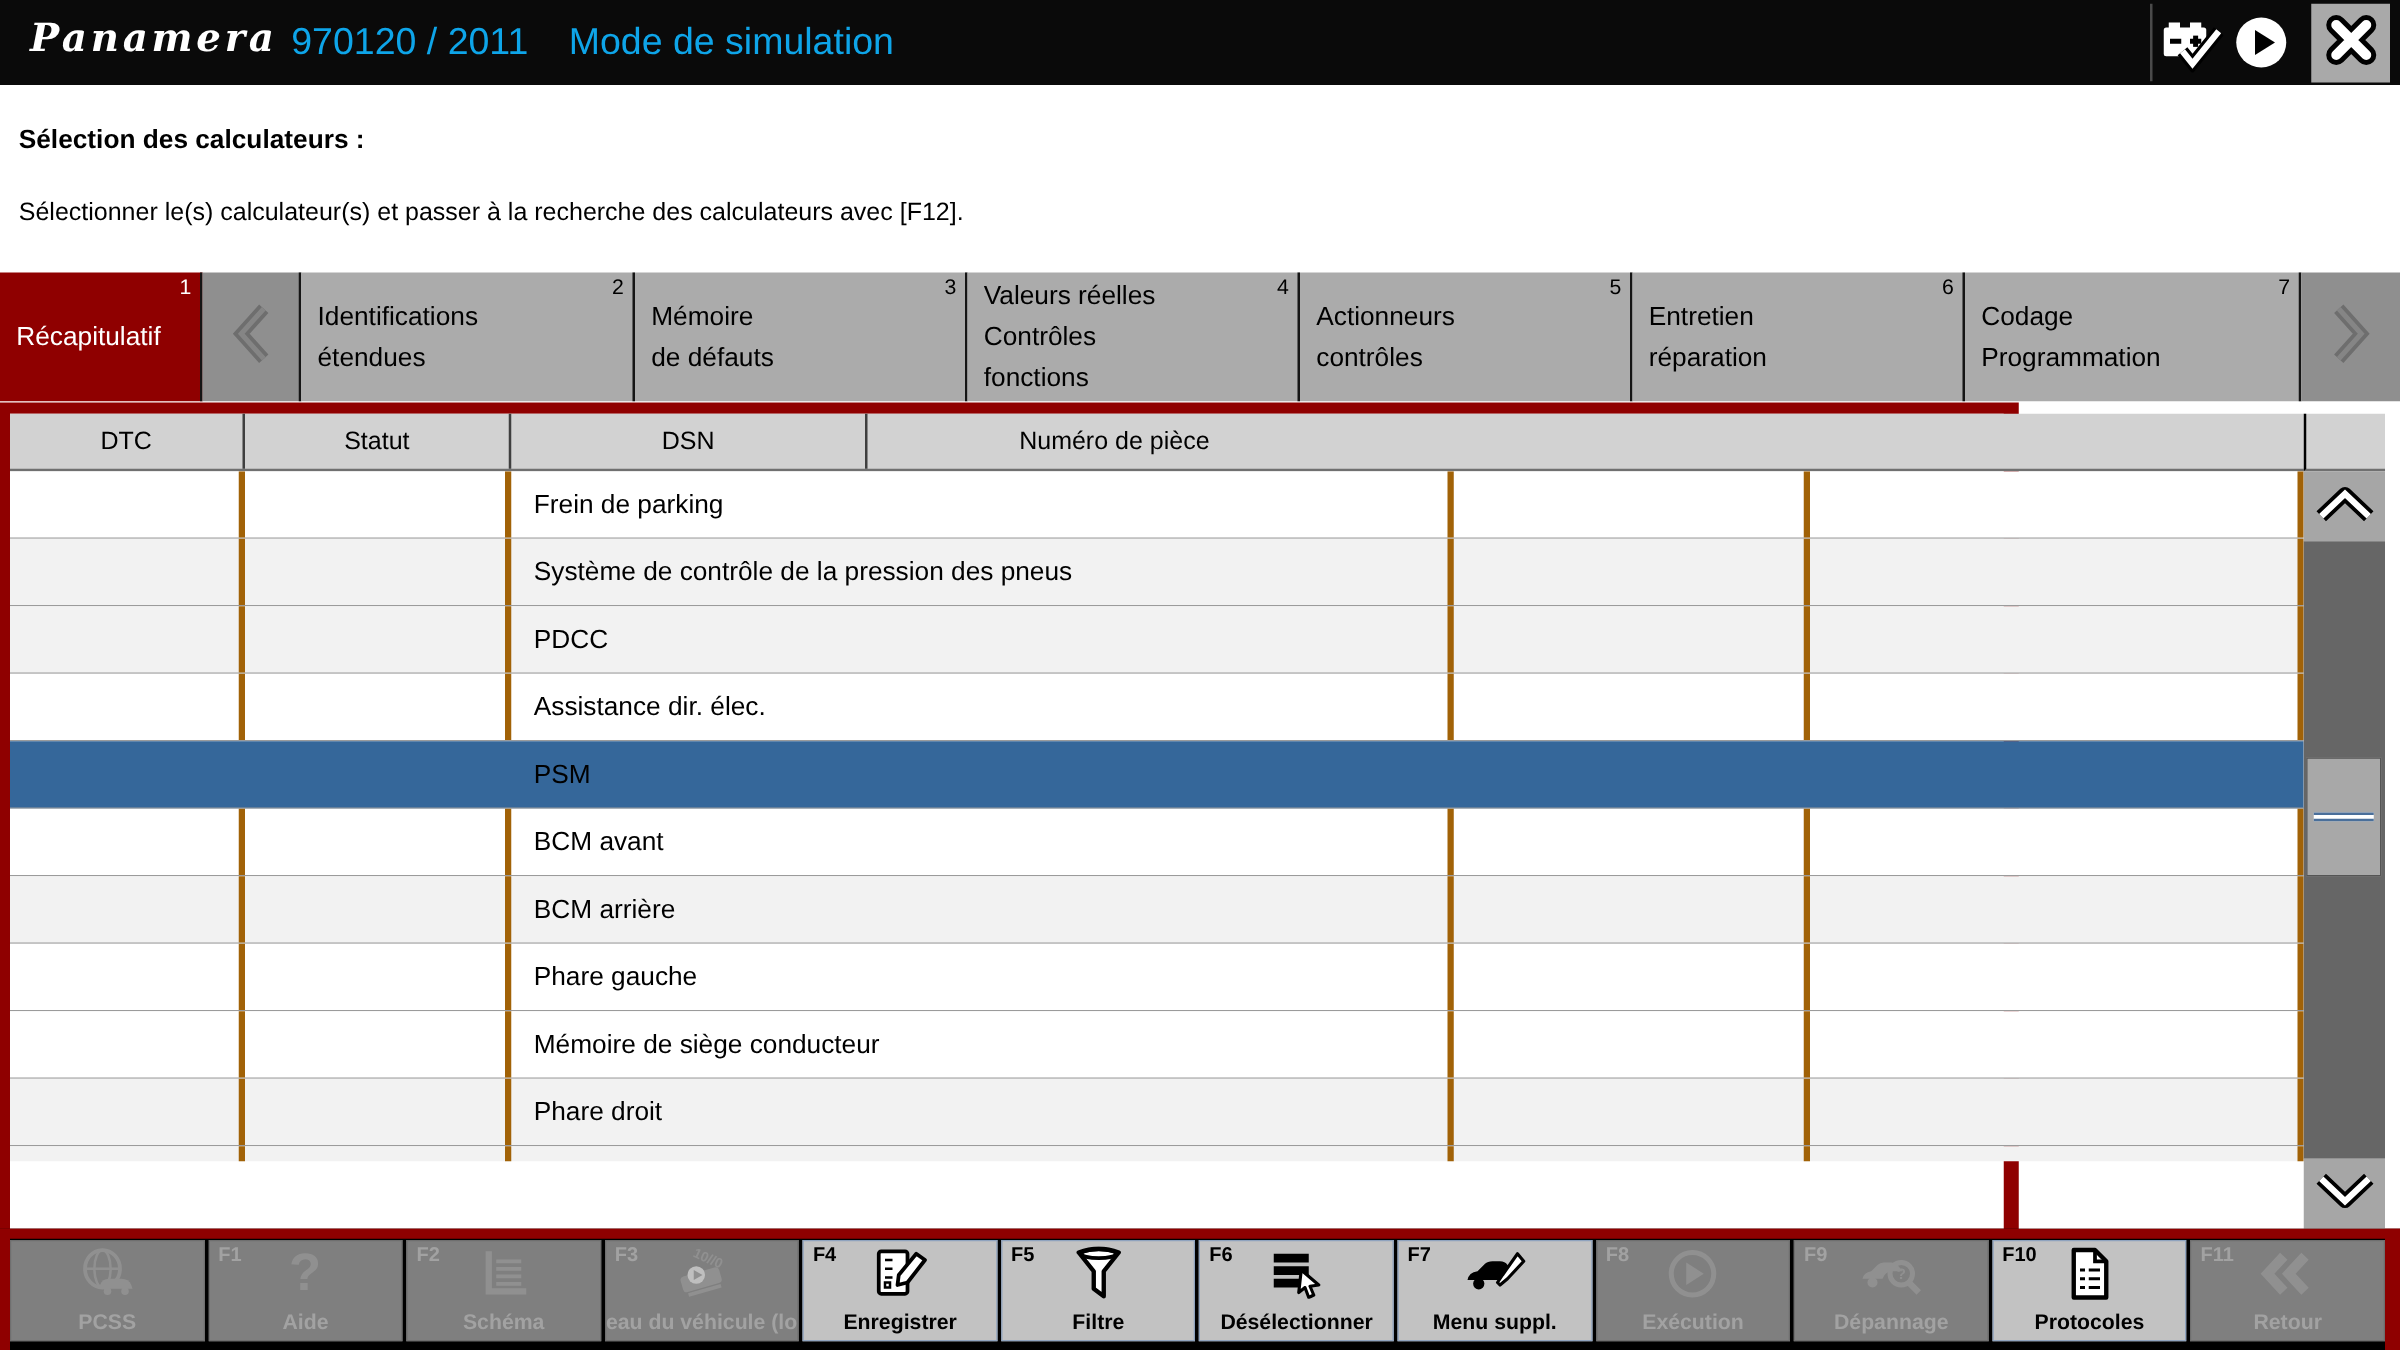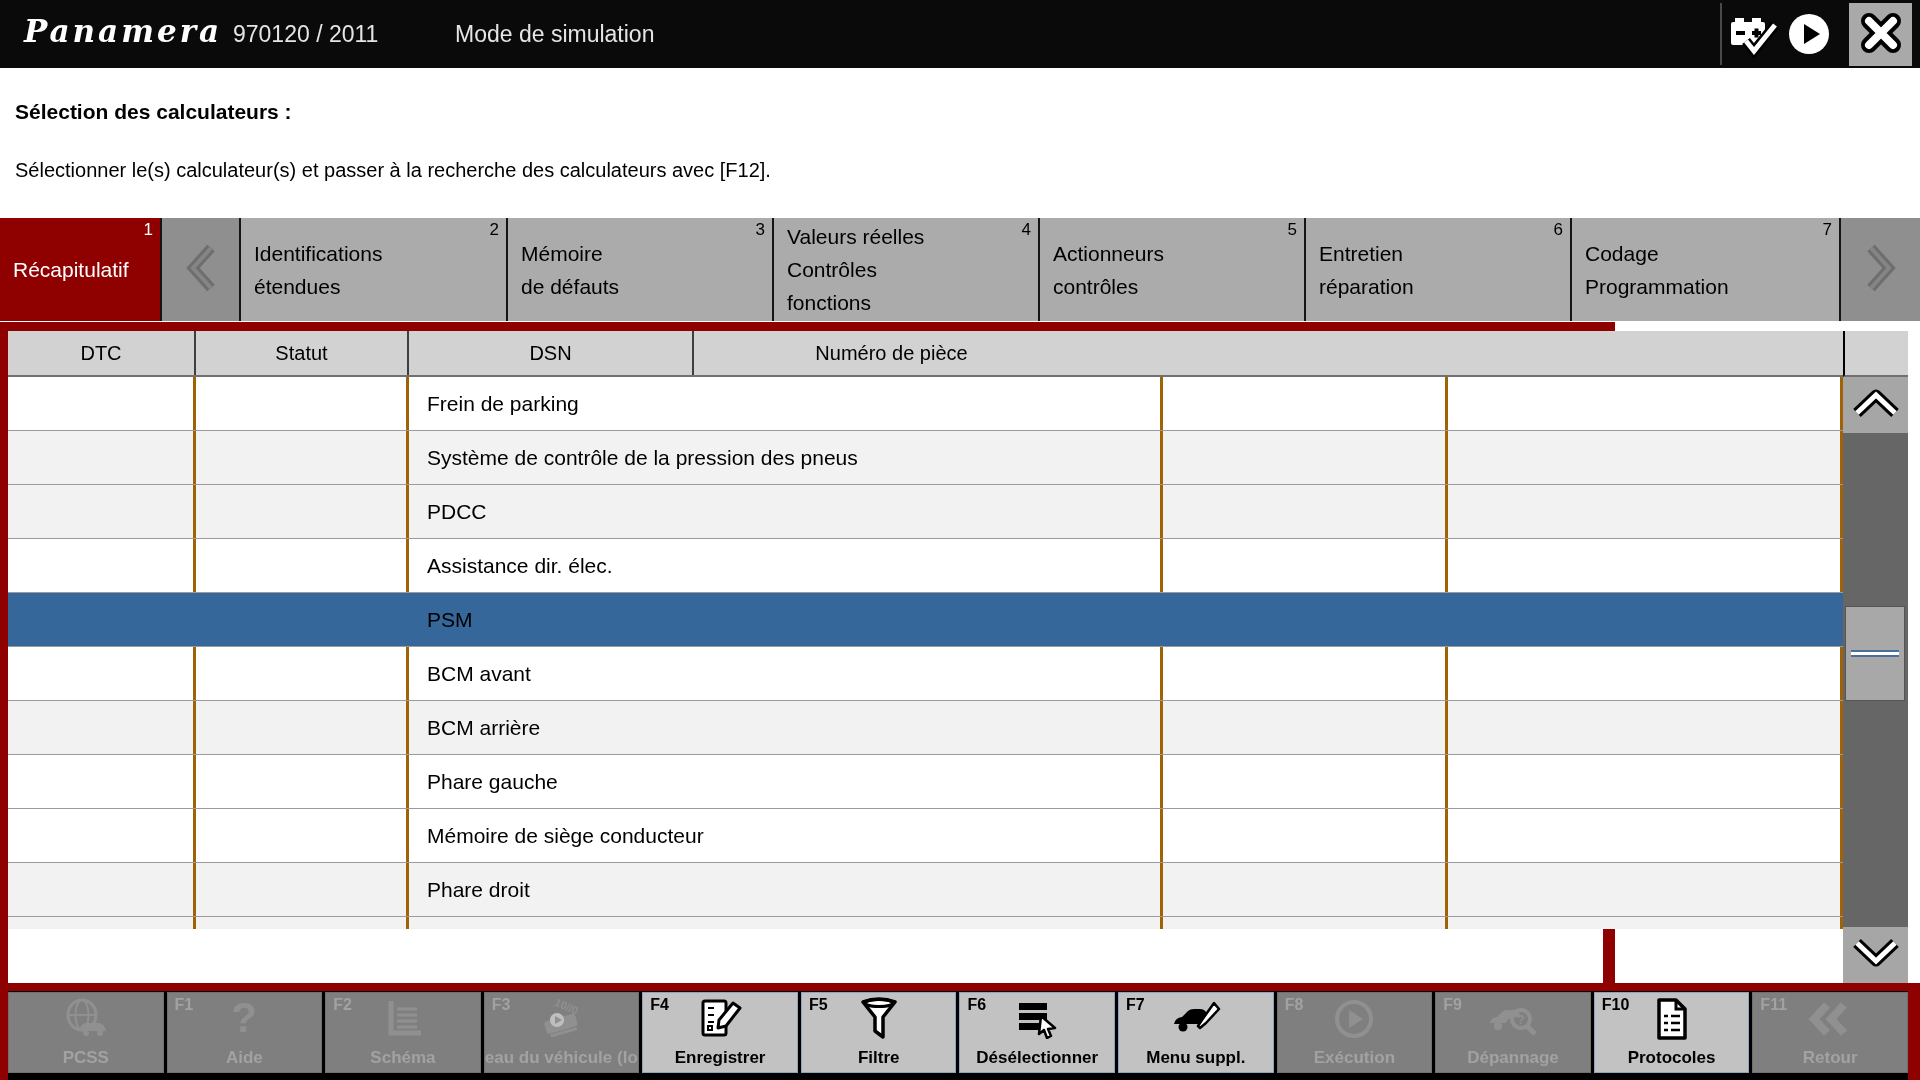--- a/index.html
+++ b/index.html
@@ -6,21 +6,21 @@
   body{
     width:1920px;height:1080px;position:relative;overflow:hidden;
     background:#ffffff;font-family:"Liberation Sans",sans-serif;color:#000;
     -webkit-font-smoothing:antialiased;
   }
   
   .topbar{position:absolute;top:0;left:0;width:1920px;height:68px;background:#0a0a0a;}
   .logo{position:absolute;left:24px;top:13px;color:#fff;
     font-family:"DejaVu Serif",serif;font-style:italic;font-weight:bold;
     font-size:31px;letter-spacing:3px;}
-  .tb-text{position:absolute;top:0;height:68px;line-height:68px;color:#e5e5e5;font-size:23px;}
+  .tb-text{position:absolute;top:0;height:68px;line-height:68px;color:#0ea5e9;font-size:30px;}
   .tb-code{left:233px;}
   .tb-mode{left:455px;}
   .tb-divider{position:absolute;left:1720px;top:3px;width:2px;height:62px;background:#4a4a4a;}
   .tb-icon{position:absolute;top:12px;width:52px;height:46px;display:flex;align-items:center;justify-content:center;}
   .tb-batt{left:1727px;}
   .tb-play{left:1786px;top:13px;width:46px;height:42px;}
   .close-btn{position:absolute;left:1849px;top:3px;width:63px;height:63px;background:#a9a9a9;
     display:flex;align-items:center;justify-content:center;cursor:pointer;}
   
   .page-title{position:absolute;left:15px;top:100px;font-size:21px;font-weight:bold;}
@@ -40,21 +40,21 @@
     background:#fff;border:8px solid #8f0000;border-top-width:9px;border-right-width:12px;}
   .thead{position:absolute;left:0;top:0;width:1835px;height:46px;display:flex;background:#d2d2d2;
     box-sizing:border-box;border-bottom:2px solid #707070;}
   .th{box-sizing:border-box;border-right:2px solid #3f3f3f;display:flex;align-items:center;
     justify-content:center;font-size:20px;}
   .th:last-child{border-right:none;}
   .rows{position:absolute;left:0;top:46px;width:1835px;height:606px;overflow:hidden;}
   .row{height:54px;display:flex;box-sizing:border-box;border-bottom:1px solid #9b9b9b;background:#fff;cursor:pointer;}
   .row.alt{background:#f2f2f2;}
   .row.sel{background:#35679a;color:#000000;}
-  .cell{box-sizing:border-box;border-right:3px solid #a16207;display:flex;align-items:center;overflow:hidden;}
+  .cell{box-sizing:border-box;border-right:5px solid #a16207;display:flex;align-items:center;overflow:hidden;}
   .row.sel .cell{border-right-color:transparent;}
   .cell.calc{padding-left:18px;font-size:21px;white-space:nowrap;}
   .row.partial{height:12px;border-bottom:none;}
   
   .sbcol{position:absolute;left:1835px;top:0;width:65px;height:652px;}
   .sb-head{position:absolute;top:0;left:0;right:0;height:46px;background:#d2d2d2;
     box-sizing:border-box;border-left:2px solid #000;border-bottom:2px solid #707070;}
   .sb-btn{position:absolute;left:0;right:0;height:56px;background:#a6a6a6;display:flex;
     align-items:center;justify-content:center;cursor:pointer;}
   .sb-up{top:46px;}

